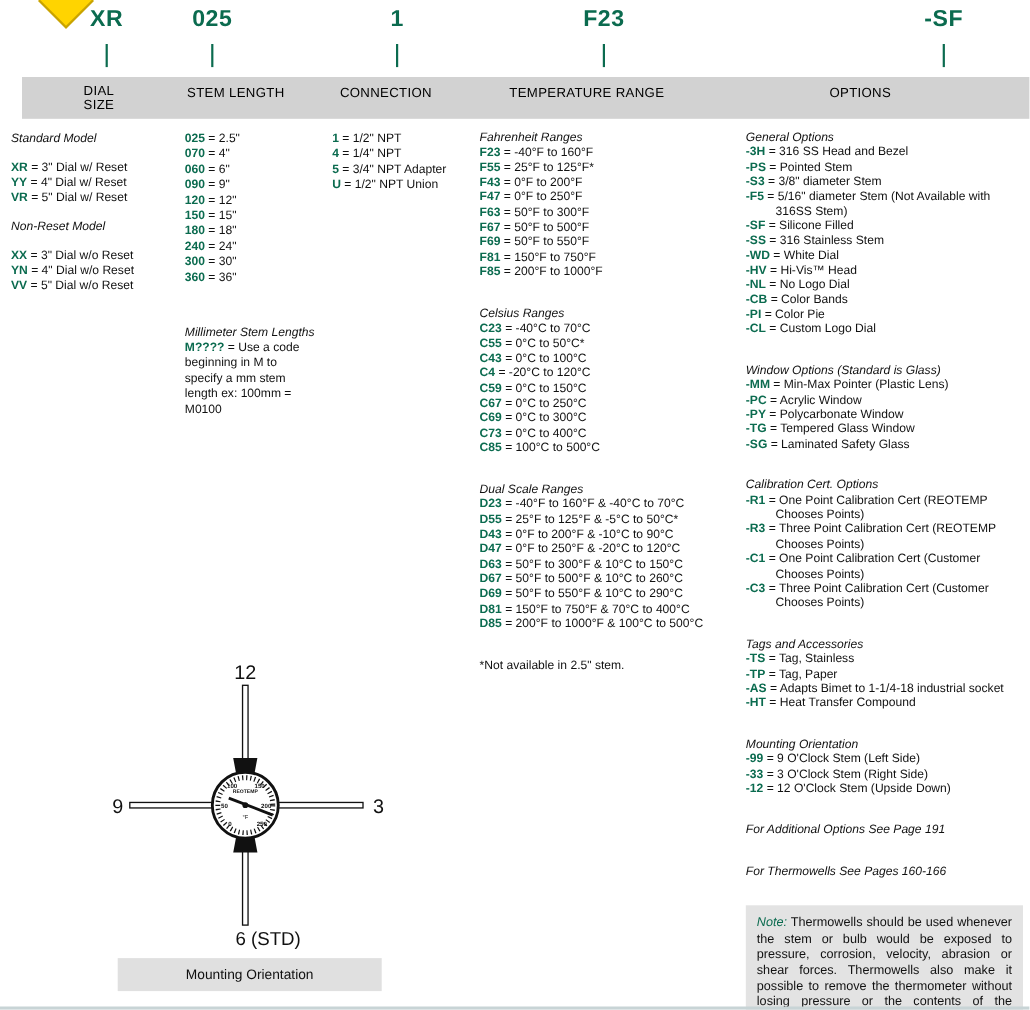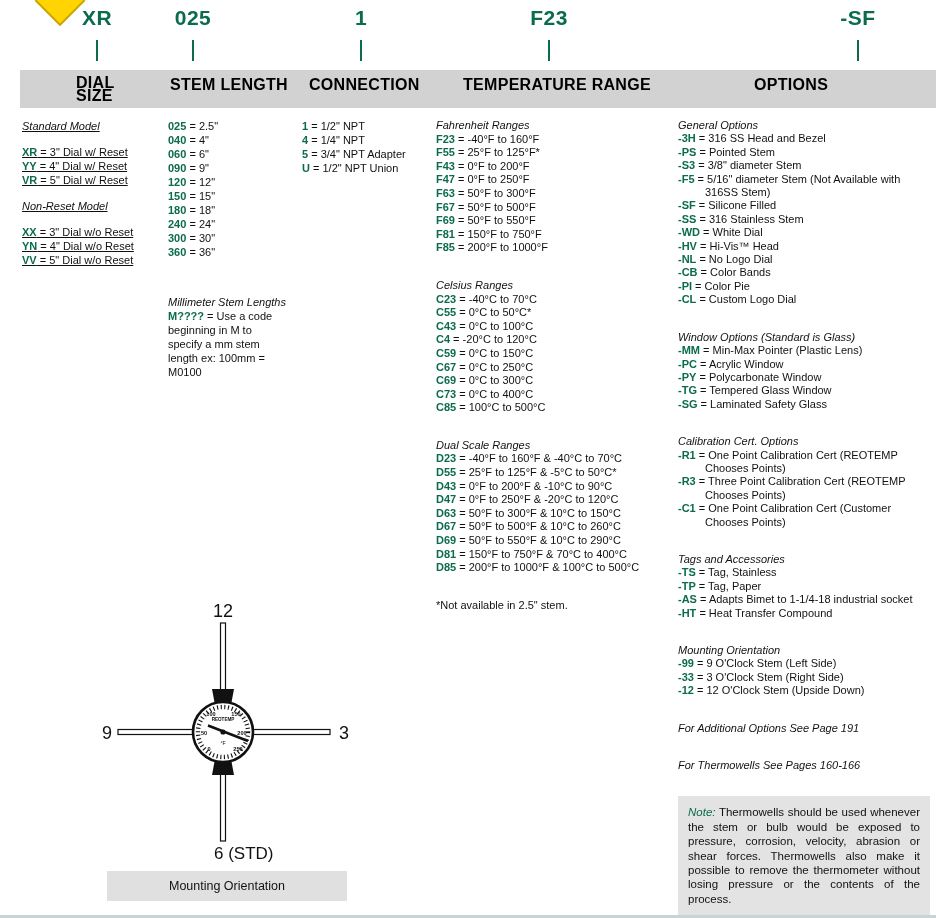--- a/index.html
+++ b/index.html
@@ -9,26 +9,26 @@
   }
   
   .diamond{position:absolute;left:42px;top:-20px;width:36px;height:36px;
     background:#ffd400;transform:rotate(45deg);box-shadow:2px 2px 0 #c9a300;}
   
   .code{position:absolute;top:6px;transform:translateX(-50%);
     font-size:21px;font-weight:bold;color:#0b6b4f;letter-spacing:.5px;white-space:nowrap;}
   .tick{position:absolute;top:40px;width:2px;height:21px;background:#0b6b4f;transform:translateX(-50%);}
   
   .headerbar{position:absolute;left:20px;top:70px;width:916px;height:38px;background:#d2d2d2;}
-  .colhead{position:absolute;font-size:16px;font-weight:bold;color:#000;
+  .colhead{position:absolute;font-size:12px;font-weight:normal;color:#000;
     letter-spacing:.3px;line-height:13px;white-space:nowrap;}
   .colhead.wrap{white-space:normal;width:42px;}
   
   .col{position:absolute;top:119px;font-size:11px;line-height:13.6px;color:#111;}
-  .col-dial{left:22px;width:142px;line-height:14px;text-decoration:underline;}
+  .col-dial{left:10px;width:142px;line-height:14px;}
   .col-stem{left:168px;width:118px;line-height:14px;}
   .col-conn{left:302px;width:132px;line-height:14px;}
   .col-temp{left:436px;width:238px;}
   .col-opts{left:678px;width:252px;line-height:13.4px;}
   .entry{margin:0;}
   .k-title{font-style:italic;}
   .k-gap{height:12px;}
   .entry-code{color:#0b6b4f;font-weight:bold;}
   .hang .k-item{padding-left:27px;text-indent:-27px;}
   .col-conn.hang .k-item{padding-left:26px;text-indent:-26px;}
@@ -82,21 +82,21 @@
     <div class="entry k-gap"></div>
     <div class="entry k-title"><span class="entry-text">Non-Reset Model</span></div>
     <div class="entry k-gap"></div>
     <div class="entry k-item"><span class="entry-code">XX</span><span class="entry-text"> = 3" Dial w/o Reset</span></div>
     <div class="entry k-item"><span class="entry-code">YN</span><span class="entry-text"> = 4" Dial w/o Reset</span></div>
     <div class="entry k-item"><span class="entry-code">VV</span><span class="entry-text"> = 5" Dial w/o Reset</span></div>
 </div>
 
 <div class="col col-stem">
   <div class="entry k-item"><span class="entry-code">025</span><span class="entry-text"> = 2.5"</span></div>
-    <div class="entry k-item"><span class="entry-code">040</span><span class="entry-text"> = 4"</span></div>
+    <div class="entry k-item"><span class="entry-code">070</span><span class="entry-text"> = 4"</span></div>
     <div class="entry k-item"><span class="entry-code">060</span><span class="entry-text"> = 6"</span></div>
     <div class="entry k-item"><span class="entry-code">090</span><span class="entry-text"> = 9"</span></div>
     <div class="entry k-item"><span class="entry-code">120</span><span class="entry-text"> = 12"</span></div>
     <div class="entry k-item"><span class="entry-code">150</span><span class="entry-text"> = 15"</span></div>
     <div class="entry k-item"><span class="entry-code">180</span><span class="entry-text"> = 18"</span></div>
     <div class="entry k-item"><span class="entry-code">240</span><span class="entry-text"> = 24"</span></div>
     <div class="entry k-item"><span class="entry-code">300</span><span class="entry-text"> = 30"</span></div>
     <div class="entry k-item"><span class="entry-code">360</span><span class="entry-text"> = 36"</span></div>
     <div class="entry k-gap"></div>
     <div class="entry k-gap"></div>
@@ -175,20 +175,21 @@
     <div class="entry k-item"><span class="entry-code">-PC</span><span class="entry-text"> = Acrylic Window</span></div>
     <div class="entry k-item"><span class="entry-code">-PY</span><span class="entry-text"> = Polycarbonate Window</span></div>
     <div class="entry k-item"><span class="entry-code">-TG</span><span class="entry-text"> = Tempered Glass Window</span></div>
     <div class="entry k-item"><span class="entry-code">-SG</span><span class="entry-text"> = Laminated Safety Glass</span></div>
     <div class="entry k-gap"></div>
     <div class="entry k-gap"></div>
     <div class="entry k-title"><span class="entry-text">Calibration Cert. Options</span></div>
     <div class="entry k-item"><span class="entry-code">-R1</span><span class="entry-text"> = One Point Calibration Cert (REOTEMP Chooses Points)</span></div>
     <div class="entry k-item"><span class="entry-code">-R3</span><span class="entry-text"> = Three Point Calibration Cert (REOTEMP Chooses Points)</span></div>
     <div class="entry k-item"><span class="entry-code">-C1</span><span class="entry-text"> = One Point Calibration Cert (Customer Chooses Points)</span></div>
+    <div class="entry k-item"><span class="entry-code">-C3</span><span class="entry-text"> = Three Point Calibration Cert (Customer Chooses Points)</span></div>
     <div class="entry k-gap"></div>
     <div class="entry k-gap"></div>
     <div class="entry k-title"><span class="entry-text">Tags and Accessories</span></div>
     <div class="entry k-item"><span class="entry-code">-TS</span><span class="entry-text"> = Tag, Stainless</span></div>
     <div class="entry k-item"><span class="entry-code">-TP</span><span class="entry-text"> = Tag, Paper</span></div>
     <div class="entry k-item"><span class="entry-code">-AS</span><span class="entry-text"> = Adapts Bimet to 1-1/4-18 industrial socket</span></div>
     <div class="entry k-item"><span class="entry-code">-HT</span><span class="entry-text"> = Heat Transfer Compound</span></div>
     <div class="entry k-gap"></div>
     <div class="entry k-gap"></div>
     <div class="entry k-title"><span class="entry-text">Mounting Orientation</span></div>

